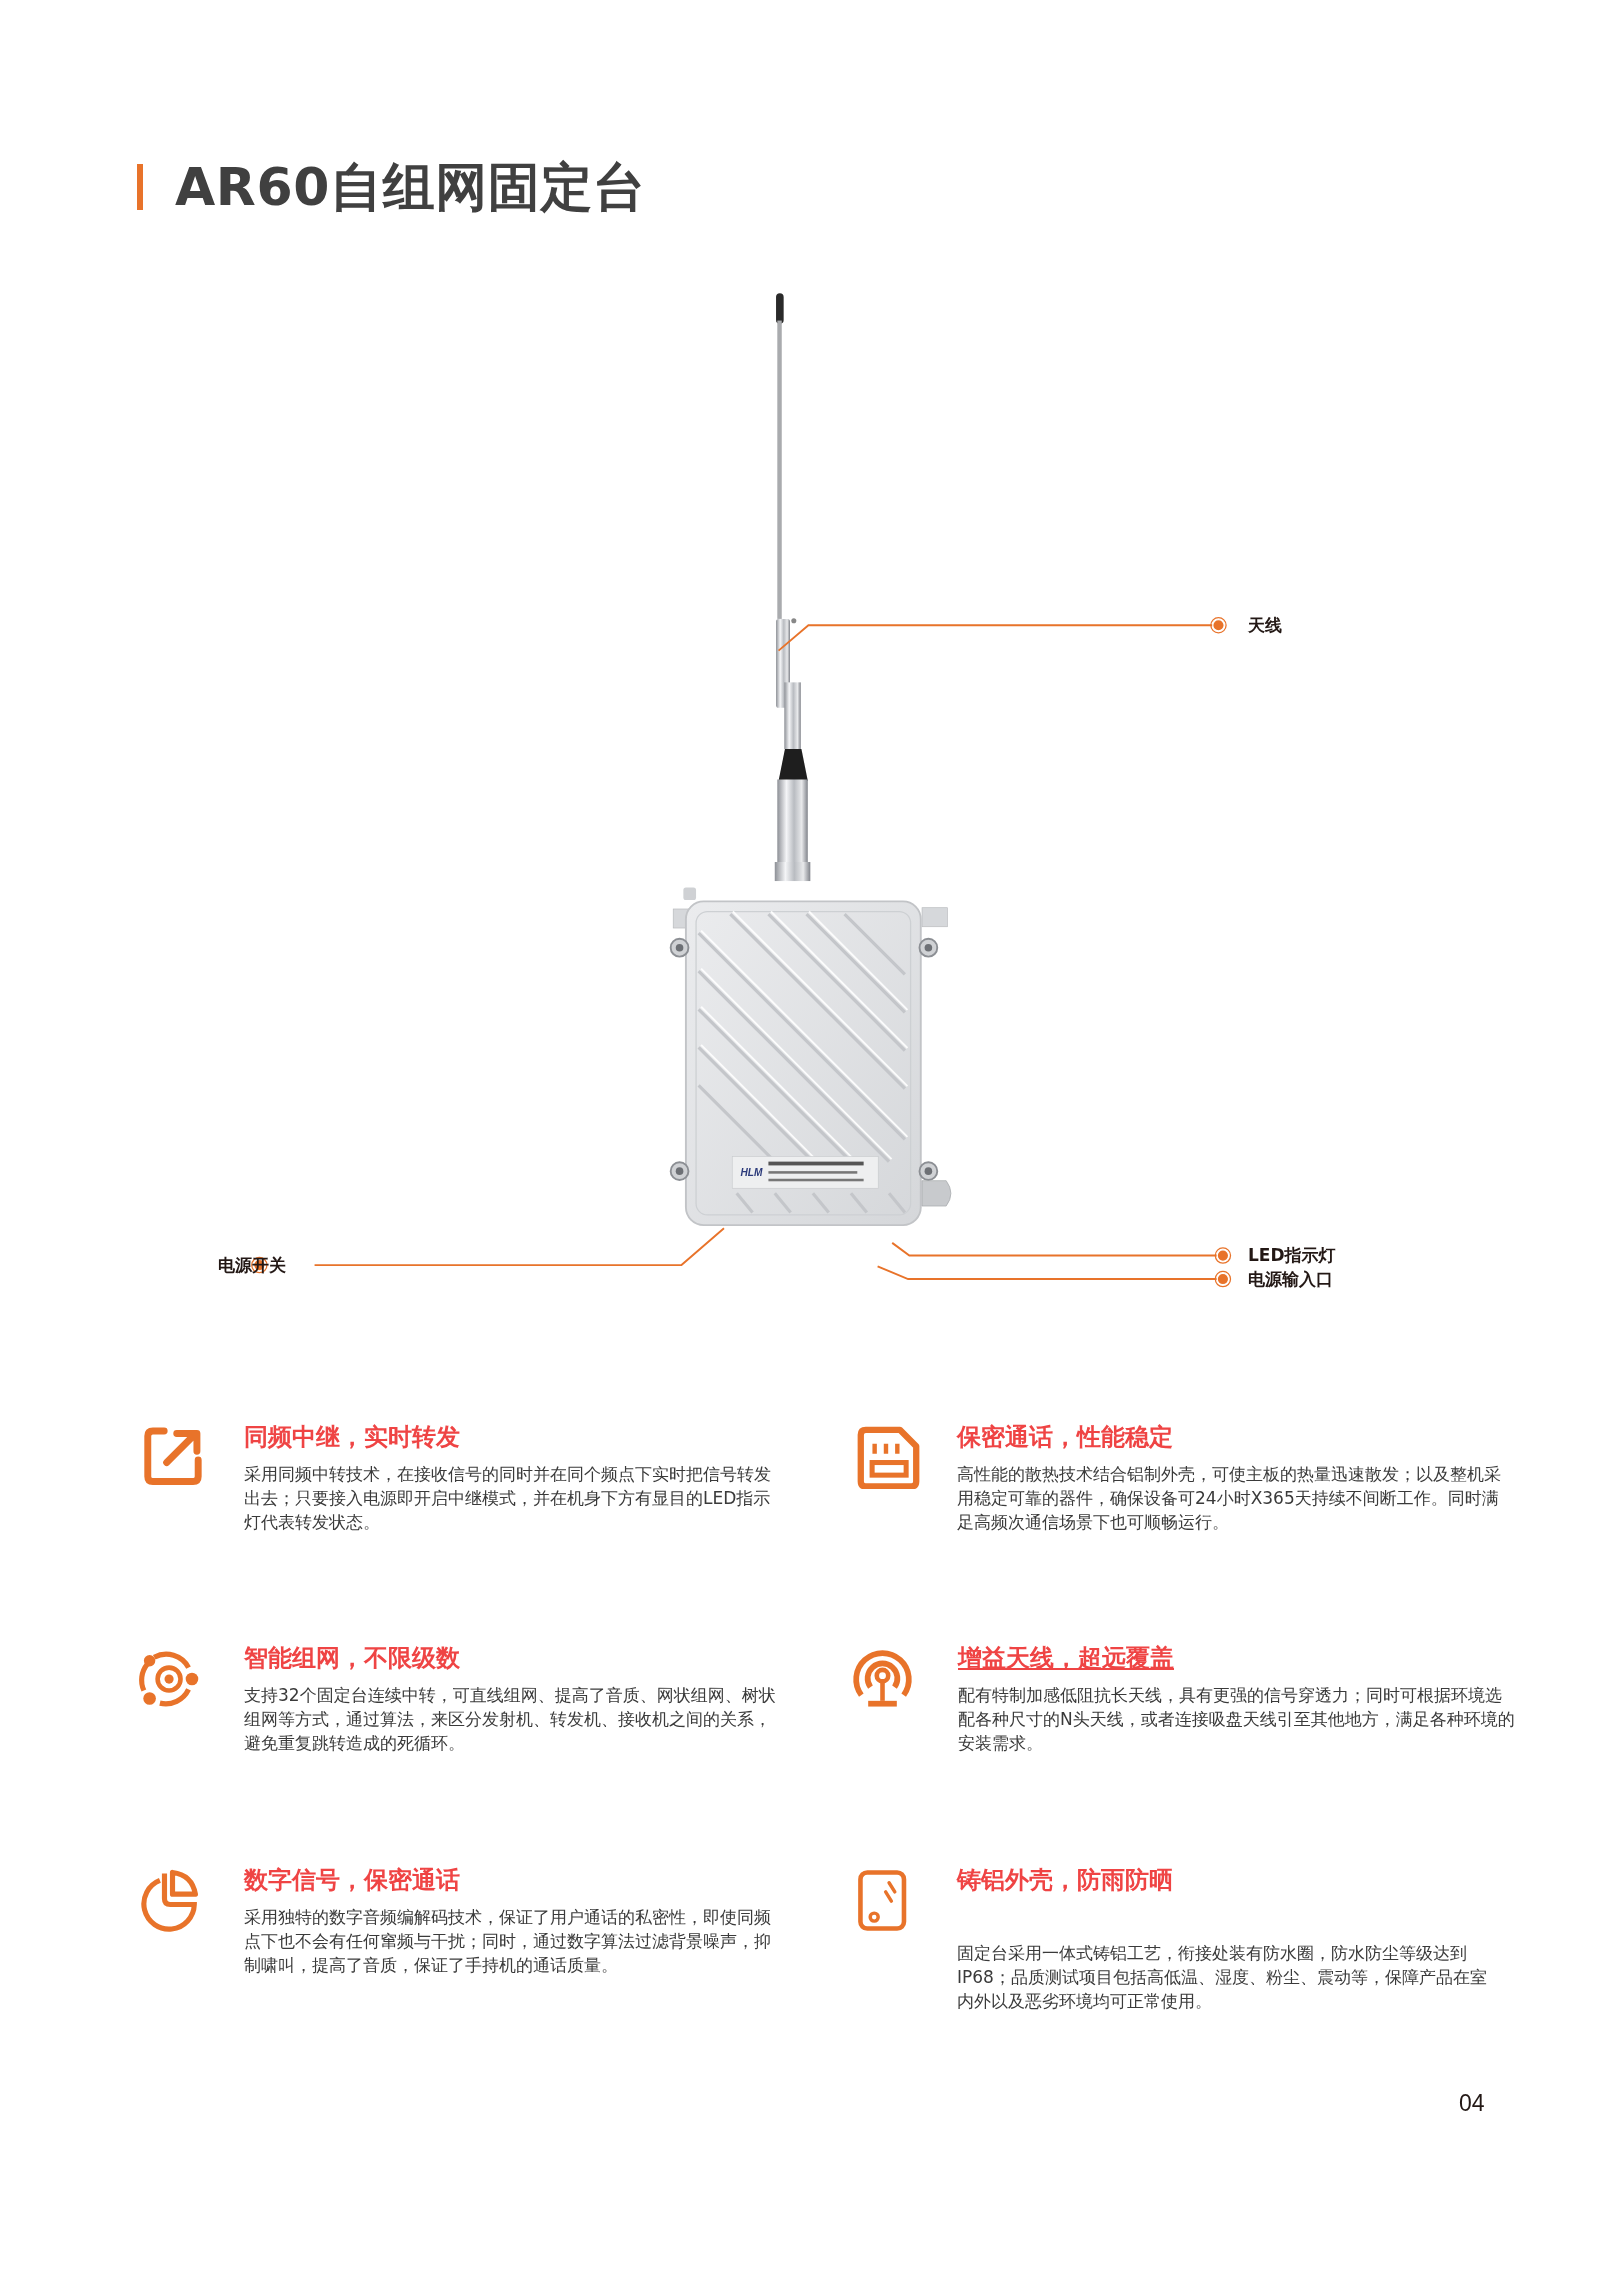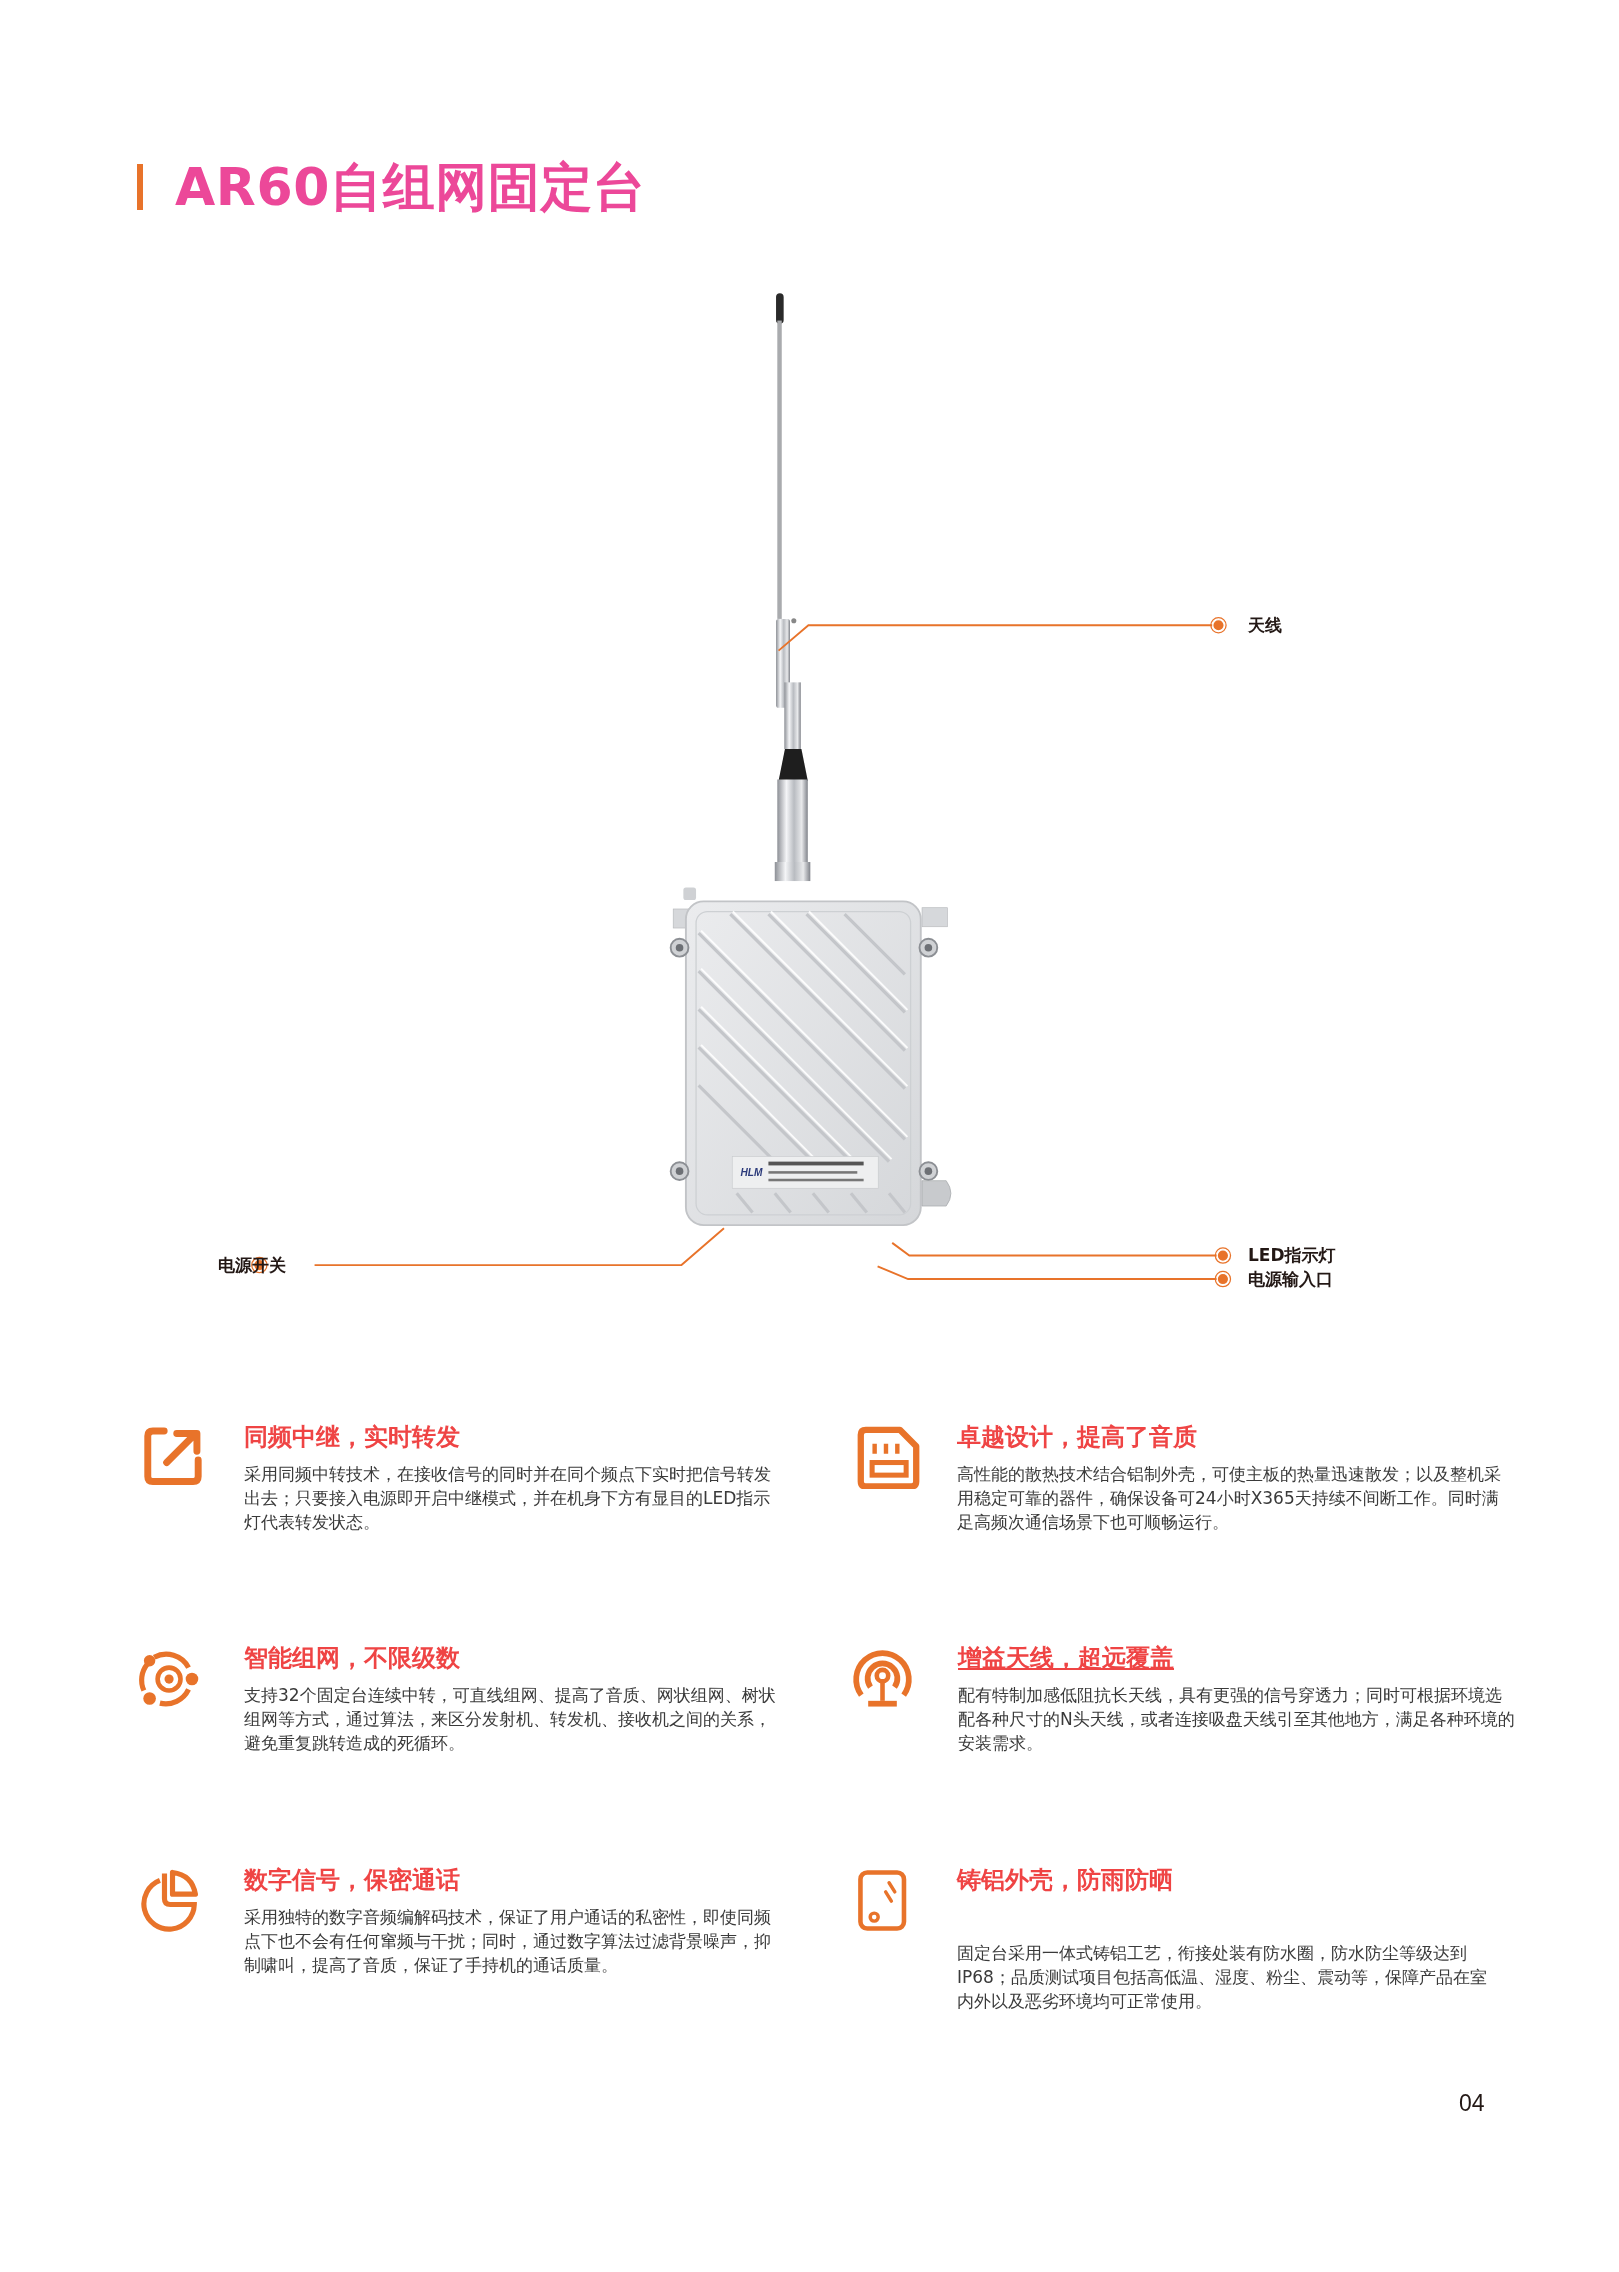--- a/index.html
+++ b/index.html
@@ -1,20 +1,20 @@
 <!DOCTYPE html>
 <html style="font-size:10.2px"><head>
 <meta charset="utf-8">
 <style>
   html,body{margin:0;padding:0;background:#ffffff;}
   body{width:1620px;height:2273px;position:relative;overflow:hidden;font-family:"DejaVu Sans","Liberation Sans",sans-serif;color:#231815;}
   .abs{position:absolute;}
   
   .title-bar{left:137px;top:164px;width:5.7px;height:46px;background:#E8732A;}
-  .title{left:175px;top:156px;font-size:52px;font-weight:bold;color:#ec4899;letter-spacing:0.6px;line-height:63px;white-space:nowrap;}
+  .title{left:175px;top:156px;font-size:52px;font-weight:bold;color:#404040;letter-spacing:0.6px;line-height:63px;white-space:nowrap;}
   
   .product{left:0;top:0;width:1620px;height:1333px;}
   
   .callout-label{font-size:17px;color:#231815;line-height:21.6px;white-space:nowrap;font-weight:bold;}
   
   .feature{position:absolute;width:635px;}
   .feature .icon{position:absolute;left:0;top:0;width:63px;height:63px;}
   .feature .ftitle{position:absolute;left:100px;top:-3.8px;font-size:24px;font-weight:bold;color:#ef4444;line-height:30.5px;white-space:nowrap;}
   .feature .fdesc{position:absolute;left:100px;top:36px;width:540px;font-size:17px;line-height:24px;color:#3a3a3a;}
   .page-num{left:1459px;top:2090px;font-size:23px;color:#231815;font-family:"Liberation Sans",sans-serif;}
@@ -136,21 +136,21 @@
   <div class="ftitle">同频中继，实时转发</div>
   <div class="fdesc">采用同频中转技术，在接收信号的同时并在同个频点下实时把信号转发出去；只要接入电源即开启中继模式，并在机身下方有显目的LED指示灯代表转发状态。</div>
 </div>
 
 <div class="feature" style="left:857px;top:1426px;">
   <svg class="icon" viewBox="0 0 100 100">
     <path d="M14 6 L68 6 L94 32 L94 88 Q94 96 86 96 L14 96 Q6 96 6 88 L6 14 Q6 6 14 6 Z" fill="none" stroke="#E8732A" stroke-width="10" stroke-linejoin="round"></path>
     <path d="M28 28 L28 44 M46 28 L46 44 M64 28 L64 44" stroke="#E8732A" stroke-width="7"></path>
     <rect x="24" y="58" width="54" height="20" fill="none" stroke="#E8732A" stroke-width="8"></rect>
   </svg>
-  <div class="ftitle">卓越设计，提高了音质</div>
+  <div class="ftitle">保密通话，性能稳定</div>
   <div class="fdesc" style="width:546px;">高性能的散热技术结合铝制外壳，可使主板的热量迅速散发；以及整机采用稳定可靠的器件，确保设备可24小时X365天持续不间断工作。同时满足高频次通信场景下也可顺畅运行。</div>
 </div>
 
 <div class="feature" style="left:137px;top:1647px;">
   <svg class="icon" viewBox="0 0 110 110">
     <path d="M30 18 A44 44 0 0 1 90 36" fill="none" stroke="#E8732A" stroke-width="9"></path>
     <path d="M90 74 A44 44 0 0 1 40 98" fill="none" stroke="#E8732A" stroke-width="9"></path>
     <path d="M12 76 A44 44 0 0 1 18 30" fill="none" stroke="#E8732A" stroke-width="9"></path>
     <circle cx="22" cy="24" r="10" fill="#E8732A"></circle>
     <circle cx="96" cy="56" r="11" fill="#E8732A"></circle>

